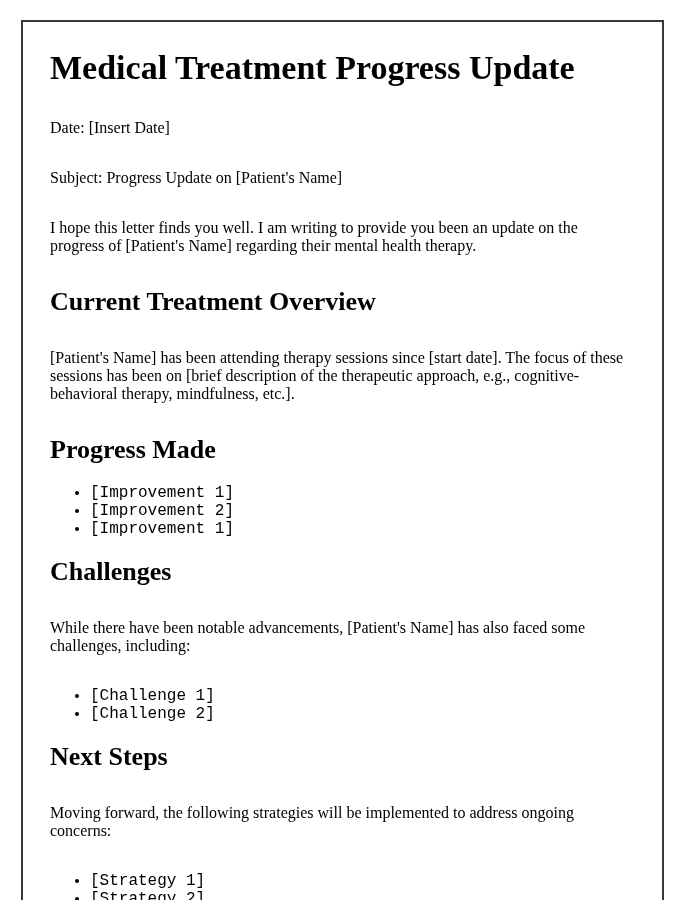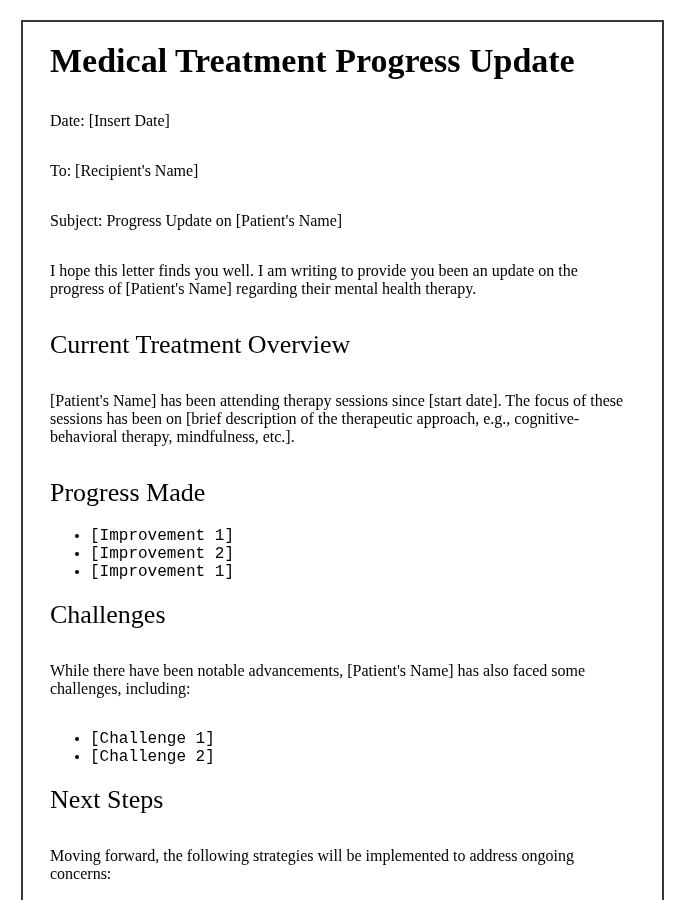--- a/index.html
+++ b/index.html
@@ -22,26 +22,26 @@
     width: 583px;               
     min-height: 1200px;         
     border: 2px solid #383838;
     padding: 2px 29px 60px 27px;
     background: #ffffff;
   }
   h1.doc-title {
     font-size: 34px;
     line-height: normal;
     font-weight: bold;
-    margin: 18px 0;
+    margin: 25px 0;
   }
   h2.section-heading {
     font-size: 26px;
     line-height: normal;
-    font-weight: normal;
+    font-weight: bold;
     margin: 19px 0;
   }
   p.doc-par {
     margin: 32px 0;
     line-height: normal;
   }
   ul.doc-list {
     margin: 17px 0;
     padding-left: 40px;
     list-style-type: disc;
@@ -52,21 +52,20 @@
   }
 </style>
 </head>
 <body>
 
 <div class="page">
 
   <h1 class="doc-title">Medical Treatment Progress Update</h1>
 
   <p class="doc-par">Date: [Insert Date]</p>
-  <p class="doc-par">To: [Recipient's Name]</p>
   <p class="doc-par">Subject: Progress Update on [Patient's Name]</p>
 
   <p class="doc-par">I hope this letter finds you well. I am writing to provide you been an update on the progress of [Patient's Name] regarding their mental health therapy.</p>
 
   <h2 class="section-heading">Current Treatment Overview</h2>
   <p class="doc-par">[Patient's Name] has been attending therapy sessions since [start date]. The focus of these sessions has been on [brief description of the therapeutic approach, e.g., cognitive-behavioral therapy, mindfulness, etc.].</p>
 
   <h2 class="section-heading">Progress Made</h2>
   <ul class="doc-list">
     <li>[Improvement 1]</li>

